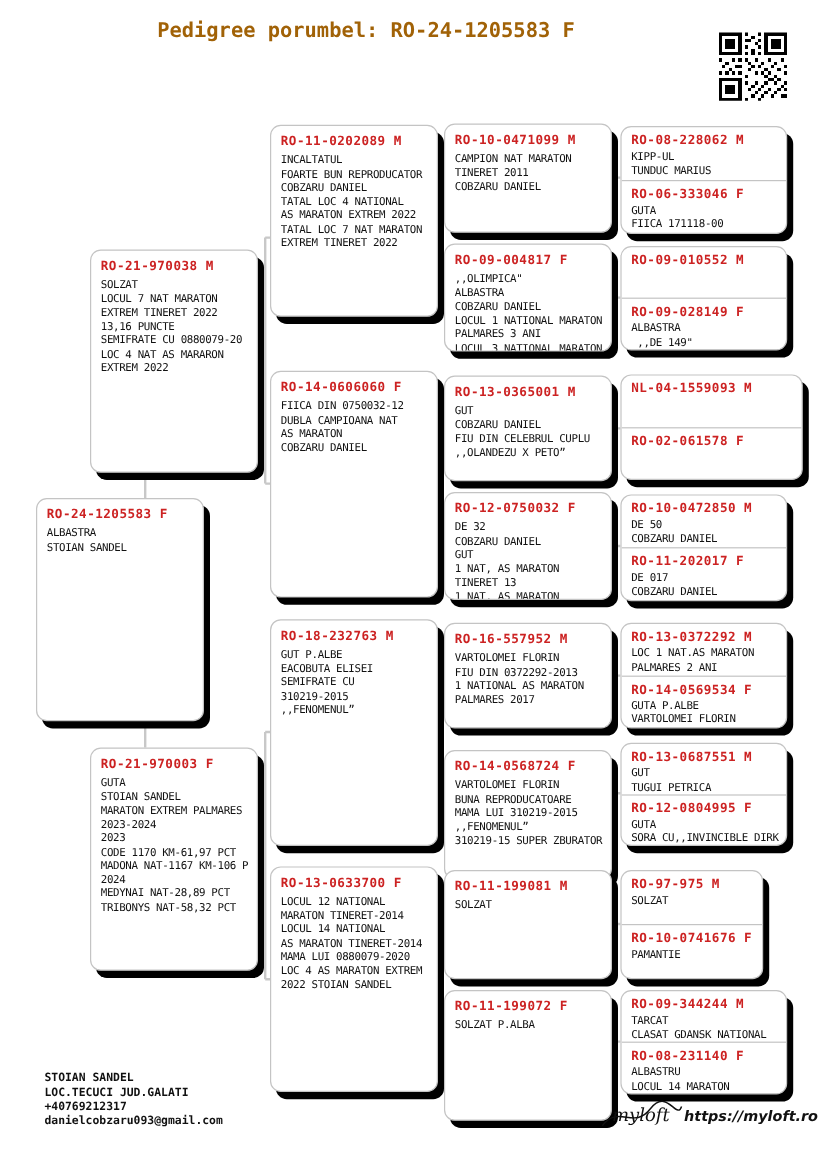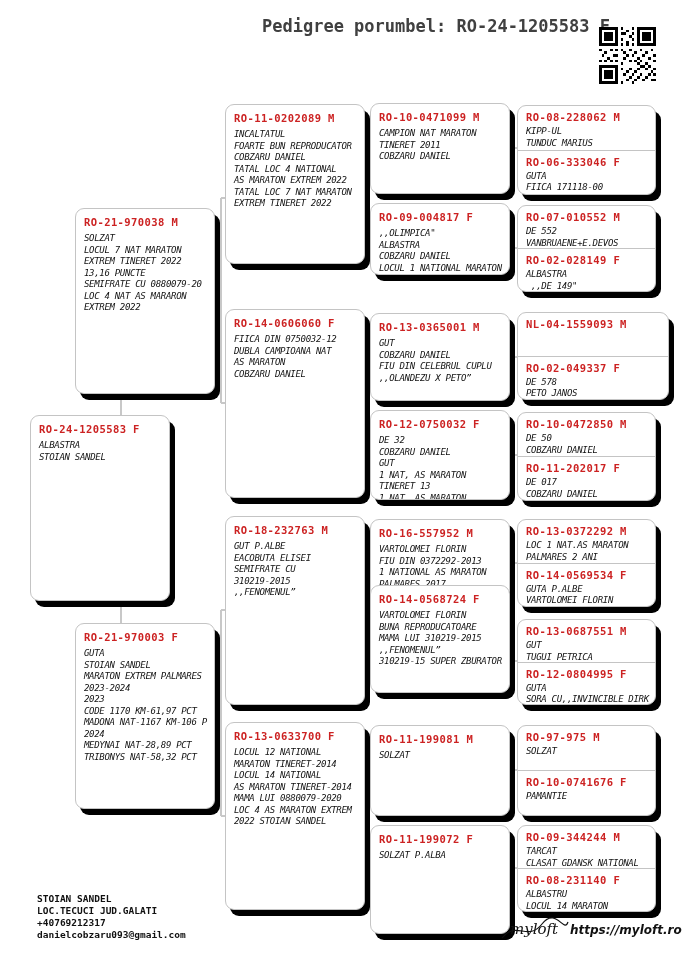--- a/index.html
+++ b/index.html
@@ -1,31 +1,31 @@
 <!DOCTYPE html>
 <html><head>
 <meta charset="utf-8">
 <style>
   html,body{margin:0;padding:0;background:#fff;}
   #page{position:relative;width:685px;height:968px;background:#fff;overflow:hidden;
         font-family:"DejaVu Sans Mono",monospace;}
-  #title{position:absolute;left:0;top:16px;width:610px;text-align:right;
-         font-size:17px;font-weight:bold;color:#404040;letter-spacing:0px;white-space:pre;}
+  #title{position:absolute;left:0;top:16px;width:610px;text-align:center;
+         font-size:17px;font-weight:bold;color:#a16207;letter-spacing:0px;white-space:pre;}
   #qr{position:absolute;left:599px;top:27px;width:57px;height:57px;}
   svg.conn{position:absolute;left:0;top:0;width:685px;height:968px;}
   .box{position:absolute;width:140px;background:#fff;border:1.5px solid #c4c4c4;
        border-radius:9px;box-shadow:5px 6px 0 #000;box-sizing:border-box;
        padding:7px 8px 2px;overflow:hidden;}
   .pairbox{padding:0;display:flex;flex-direction:column;}
   .entry{flex:1;padding:5px 8px 1px;overflow:hidden;}
   .divider{height:1px;background:#c4c4c4;flex:none;}
   .ring{font-weight:bold;font-size:10.5px;color:#cc2222;letter-spacing:0.4px;
         margin-bottom:5px;white-space:pre;}
   .entry .ring{margin-bottom:3px;}
-  .body{font-size:9px;line-height:11.5px;color:#111;white-space:pre;letter-spacing:-0.3px;font-style:italic;}
+  .body{font-size:9px;line-height:11.5px;color:#111;white-space:pre;letter-spacing:-0.3px;}
   #footer-owner{position:absolute;left:37px;top:893px;font-size:9.5px;line-height:12px;
         font-weight:bold;color:#111;white-space:pre;}
   #logo{position:absolute;left:498px;top:908px;width:72px;height:40px;}
   #site-url{position:absolute;left:570px;top:923px;font-family:"DejaVu Sans",sans-serif;
         font-style:italic;font-weight:bold;font-size:12px;color:#111;white-space:pre;}
 </style>
 </head>
 <body>
 
 <div id="page">
@@ -122,21 +122,21 @@
 LOC 4 AS MARATON EXTREM
 2022 STOIAN SANDEL</div>
   </div>
 
   <div class="box" style="left:370px;top:103px;height:91px">
     <div class="ring">RO-10-0471099 M</div>
     <div class="body">CAMPION NAT MARATON
 TINERET 2011
 COBZARU DANIEL</div>
   </div>
-  <div class="box" style="left:370px;top:203px;height:72px">
+  <div class="box" style="left:370px;top:203px;height:90px">
     <div class="ring">RO-09-004817 F</div>
     <div class="body">,,OLIMPICA"
 ALBASTRA
 COBZARU DANIEL
 LOCUL 1 NATIONAL MARATON
 PALMARES 3 ANI
 LOCUL 3 NATIONAL MARATON</div>
   </div>
   <div class="box" style="left:370px;top:313px;height:88px">
     <div class="ring">RO-13-0365001 M</div>
@@ -154,21 +154,21 @@
 TINERET 13
 1 NAT, AS MARATON</div>
   </div>
   <div class="box" style="left:370px;top:519px;height:88px">
     <div class="ring">RO-16-557952 M</div>
     <div class="body">VARTOLOMEI FLORIN
 FIU DIN 0372292-2013
 1 NATIONAL AS MARATON
 PALMARES 2017</div>
   </div>
-  <div class="box" style="left:370px;top:585px;height:108px">
+  <div class="box" style="left:370px;top:625px;height:108px">
     <div class="ring">RO-14-0568724 F</div>
     <div class="body">VARTOLOMEI FLORIN
 BUNA REPRODUCATOARE
 MAMA LUI 310219-2015
 ,,FENOMENUL”
 310219-15 SUPER ZBURATOR</div>
   </div>
   <div class="box" style="left:370px;top:725px;height:91px">
     <div class="ring">RO-11-199081 M</div>
     <div class="body">SOLZAT</div>
@@ -186,40 +186,36 @@
     </div>
     <div class="divider"></div>
     <div class="entry">
       <div class="ring">RO-06-333046 F</div>
       <div class="body">GUTA
 FIICA 171118-00</div>
     </div>
   </div>
   <div class="box pairbox" style="left:517px;top:205px;width:139px;height:87px">
     <div class="entry">
-      <div class="ring">RO-07-010552 M</div>
-      <div class="body">DE 552
-VANBRUAENE+E.DEVOS</div>
-    </div>
-    <div class="divider"></div>
-    <div class="entry">
-      <div class="ring">RO-02-028149 F</div>
+      <div class="ring">RO-09-010552 M</div>
+    </div>
+    <div class="divider"></div>
+    <div class="entry">
+      <div class="ring">RO-09-028149 F</div>
       <div class="body">ALBASTRA
  ,,DE 149"</div>
     </div>
   </div>
   <div class="box pairbox" style="left:517px;top:312px;width:152px;height:88px">
     <div class="entry">
       <div class="ring">NL-04-1559093 M</div>
     </div>
     <div class="divider"></div>
     <div class="entry">
-      <div class="ring">RO-02-049337 F</div>
-      <div class="body">DE 578
-PETO JANOS</div>
+      <div class="ring">RO-02-061578 F</div>
     </div>
   </div>
   <div class="box pairbox" style="left:517px;top:412px;width:139px;height:89px">
     <div class="entry">
       <div class="ring">RO-10-0472850 M</div>
       <div class="body">DE 50
 COBZARU DANIEL</div>
     </div>
     <div class="divider"></div>
     <div class="entry">
@@ -247,21 +243,21 @@
       <div class="body">GUT
 TUGUI PETRICA</div>
     </div>
     <div class="divider"></div>
     <div class="entry">
       <div class="ring">RO-12-0804995 F</div>
       <div class="body">GUTA
 SORA CU,,INVINCIBLE DIRK</div>
     </div>
   </div>
-  <div class="box pairbox" style="left:517px;top:725px;width:139px;height:91px">
+  <div class="box pairbox" style="left:517px;top:725px;width:119px;height:91px">
     <div class="entry">
       <div class="ring">RO-97-975 M</div>
       <div class="body">SOLZAT</div>
     </div>
     <div class="divider"></div>
     <div class="entry">
       <div class="ring">RO-10-0741676 F</div>
       <div class="body">PAMANTIE</div>
     </div>
   </div>

